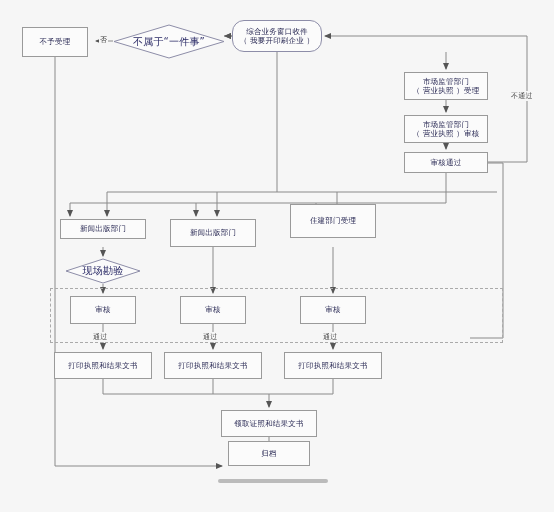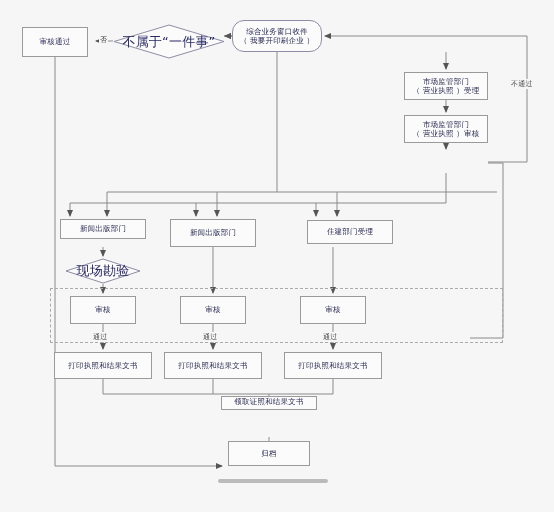--- a/index.html
+++ b/index.html
@@ -57,21 +57,21 @@
   }
   .diamond-wrap .dlabel {
     position: absolute;
     left: 0;
     top: 0;
     width: 100%;
     height: 100%;
     display: flex;
     align-items: center;
     justify-content: center;
-    font-size: 13px;
+    font-size: 10px;
     color: #2a2a66;
     text-align: center;
     letter-spacing: 0.2px;
   }
   .edge-label {
     position: absolute;
     font-size: 7px;
     color: #3a3a3a;
     background: #f6f6f6;
     padding: 0 1px;
@@ -155,21 +155,21 @@
       <path d="M333,379 L333,394 L269,394"></path>
       <path d="M269,394 L269,407" marker-end="url(#arw)"></path>
 
       <path d="M269,437 L269,452" marker-end="url(#arw)"></path>
     </g>
   </svg>
 
   <div class="dashed-group" style="left:50px; top:288px; width:453px; height:55px;"></div>
 
   <div class="node" style="left:22px; top:27px; width:66px; height:30px;">
-    <span class="txt">审核通过</span>
+    <span class="txt">不予受理</span>
   </div>
 
   <div class="diamond-wrap" style="left:113px; top:24px; width:112px; height:35px;">
     <svg width="112" height="35">
       <polygon points="56,1 111,17.5 56,34 1,17.5" fill="#fbfbfb" stroke="#8d8da8" stroke-width="1"></polygon>
     </svg>
     <div class="dlabel">不属于“一件事”</div>
   </div>
 
   <div class="node rounded" style="left:232px; top:20px; width:90px; height:32px;">
@@ -180,30 +180,33 @@
   <div class="node" style="left:404px; top:72px; width:84px; height:28px;">
     <span class="txt">市场监管部门
 （ 营业执照 ）受理</span>
   </div>
 
   <div class="node" style="left:404px; top:115px; width:84px; height:28px;">
     <span class="txt">市场监管部门
 （ 营业执照 ）审核</span>
   </div>
 
+  <div class="node" style="left:404px; top:152px; width:84px; height:21px;">
+    <span class="txt">审核通过</span>
+  </div>
 
   <div class="node" style="left:60px; top:219px; width:86px; height:20px;">
     <span class="txt">新闻出版部门</span>
   </div>
 
   <div class="node" style="left:170px; top:219px; width:86px; height:28px;">
     <span class="txt">新闻出版部门</span>
   </div>
 
-  <div class="node" style="left:290px; top:220px; width:86px; height:24px;margin-left:17px;">
+  <div class="node" style="left:290px; top:204px; width:86px; height:34px;">
     <span class="txt">住建部门受理</span>
   </div>
 
   <div class="diamond-wrap" style="left:65px; top:258px; width:76px; height:26px;">
     <svg width="76" height="26">
       <polygon points="38,1 75,13 38,25 1,13" fill="#fbfbfb" stroke="#8d8da8" stroke-width="1"></polygon>
     </svg>
     <div class="dlabel">现场勘验</div>
   </div>
 
@@ -224,31 +227,31 @@
   </div>
 
   <div class="node" style="left:164px; top:352px; width:98px; height:27px;">
     <span class="txt">打印执照和结果文书</span>
   </div>
 
   <div class="node" style="left:284px; top:352px; width:98px; height:27px;">
     <span class="txt">打印执照和结果文书</span>
   </div>
 
-  <div class="node" style="left:221px; top:396px; width:96px; height:14px;font-family:Liberation Mono, monospace;">
+  <div class="node" style="left:221px; top:410px; width:96px; height:27px;">
     <span class="txt">领取证照和结果文书</span>
   </div>
 
   <div class="node" style="left:228px; top:441px; width:82px; height:25px;">
     <span class="txt">归档</span>
   </div>
 
   <div class="edge-label" style="left:99px; top:35px;">否</div>
 
-  <div class="edge-label" style="left:510px; top:79px;">不通过</div>
+  <div class="edge-label" style="left:510px; top:91px;">不通过</div>
 
   <div class="edge-label" style="left:92px; top:332px;">通过</div>
 
   <div class="edge-label" style="left:202px; top:332px;">通过</div>
 
   <div class="edge-label" style="left:322px; top:332px;">通过</div>
 
   <div class="scrollbar" style="left:218px; top:479px; width:110px; height:4px;"></div>
 
 </div>

